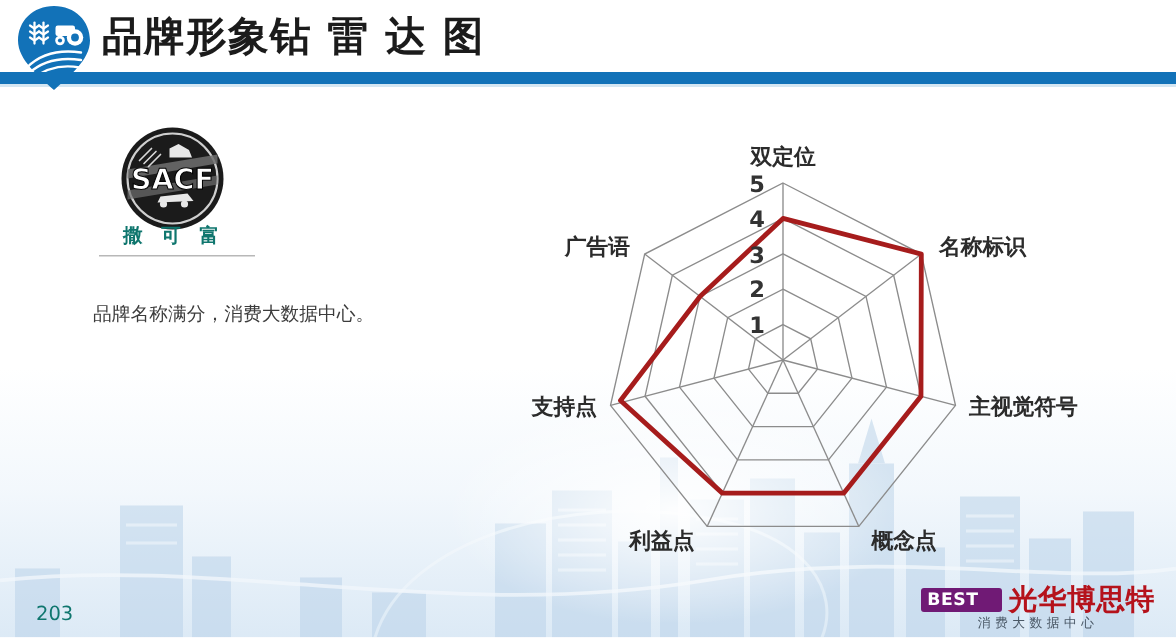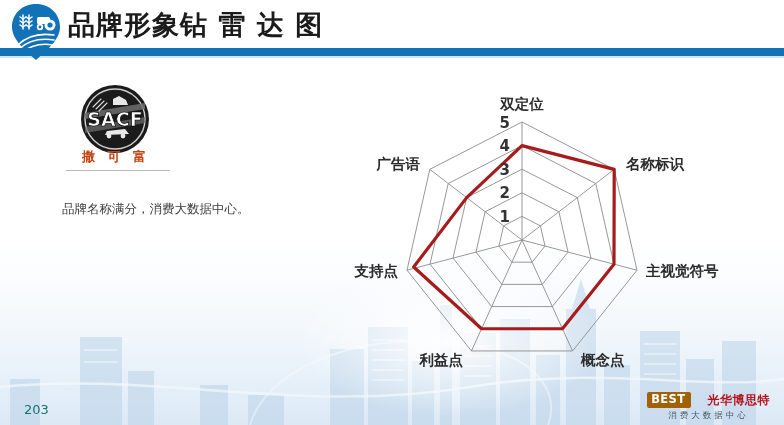--- a/index.html
+++ b/index.html
@@ -111,21 +111,21 @@
     z-index: 4;
   }
   .sacf-name {
     position: absolute;
     left: 60px;
     top: 148px;
     width: 112px;
     text-align: center;
     font-size: 13px;
     font-weight: bold;
-    color: #c2410c;
+    color: #0f766e;
     letter-spacing: 4px;
     z-index: 4;
   }
   .sacf-underline {
     position: absolute;
     left: 66px;
     top: 170px;
     width: 104px;
     height: 1px;
     background: #b8b8b8;
@@ -183,33 +183,33 @@
     position: absolute;
     right: 14px;
     top: 392px;
     z-index: 6;
     text-align: right;
     white-space: nowrap;
   }
   .fl-row1 { display: flex; align-items: center; justify-content: flex-end; }
   .fl-badge {
     display: inline-block;
-    background: #a16207;
+    background: #701a75;
     color: #ffffff;
     font-size: 11.5px;
     font-weight: bold;
     letter-spacing: 0.4px;
-    padding: 1px 5px 2px 4px;
+    padding: 1px 15px 2px 4px;
     border-radius: 2px;
     line-height: 13px;
   }
   .fl-word {
     display: inline-block;
-    margin-left: 17px;
-    font-size: 12px;
+    margin-left: 5px;
+    font-size: 19px;
     font-weight: bold;
     color: #b5121b;
     letter-spacing: 0.5px;
     line-height: 16px;
   }
   .fl-row2 {
     margin-top: 2px;
     font-size: 8.5px;
     color: #4a5866;
     letter-spacing: 3px;

